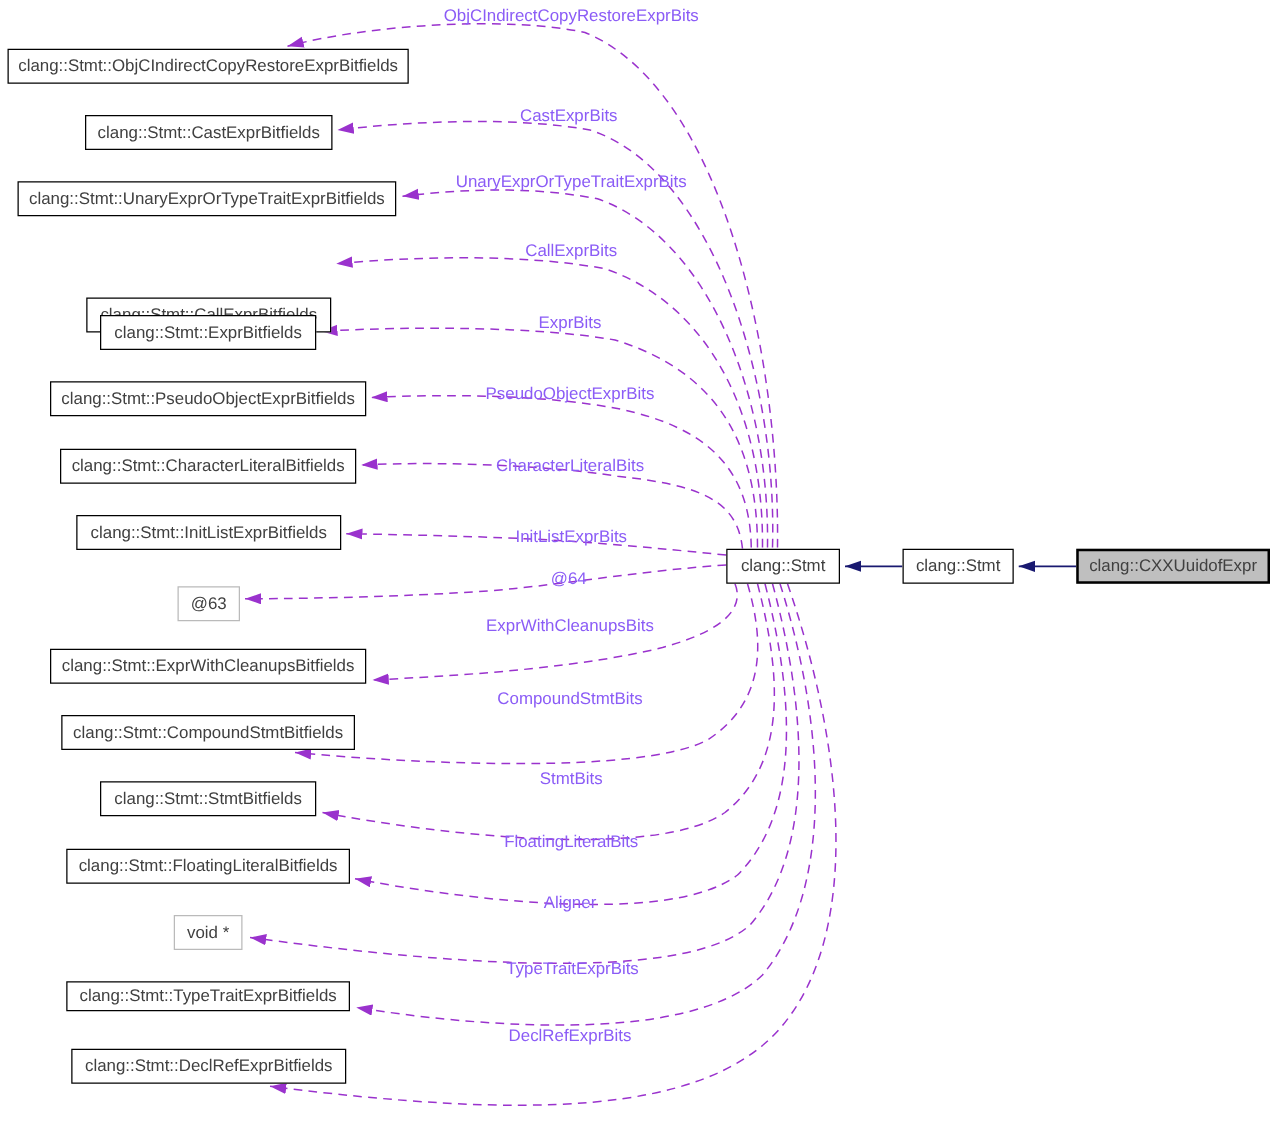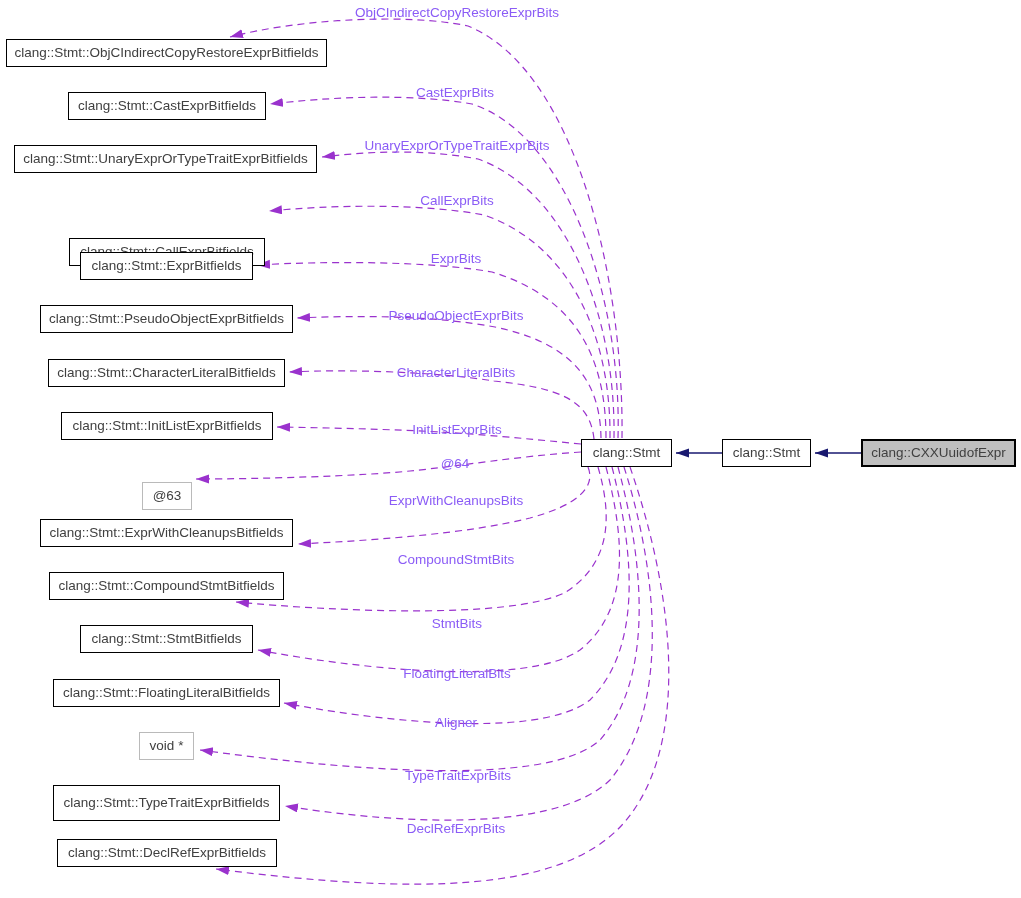--- a/index.html
+++ b/index.html
@@ -84,24 +84,24 @@
     <div class="edge-label" style="left: 458px; top: 775px;">TypeTraitExprBits</div>
     <div class="edge-label" style="left: 456px; top: 828px;">DeclRefExprBits</div>
     <div class="node class" style="left: 6px; top: 39px; width: 321px; height: 28px;">clang::Stmt::ObjCIndirectCopyRestoreExprBitfields</div>
     <div class="node class" style="left: 68px; top: 92px; width: 198px; height: 28px;">clang::Stmt::CastExprBitfields</div>
     <div class="node class" style="left: 14px; top: 145px; width: 303px; height: 28px;">clang::Stmt::UnaryExprOrTypeTraitExprBitfields</div>
     <div class="node class" style="left: 69px; top: 198px; width: 196px; height: 28px; margin-top: 40px;">clang::Stmt::CallExprBitfields</div>
     <div class="node class" style="left: 80px; top: 252px; width: 173px; height: 28px;">clang::Stmt::ExprBitfields</div>
     <div class="node class" style="left: 40px; top: 305px; width: 253px; height: 28px;">clang::Stmt::PseudoObjectExprBitfields</div>
     <div class="node class" style="left: 48px; top: 359px; width: 237px; height: 28px;">clang::Stmt::CharacterLiteralBitfields</div>
     <div class="node class" style="left: 61px; top: 412px; width: 212px; height: 28px;">clang::Stmt::InitListExprBitfields</div>
-    <div class="node anon" style="left: 142px; top: 482px; width: 50px; height: 28px;">@63</div>
+    <div class="node anon" style="left: 142px; top: 469px; width: 50px; height: 28px;">@63</div>
     <div class="node class" style="left: 40px; top: 519px; width: 253px; height: 28px;">clang::Stmt::ExprWithCleanupsBitfields</div>
     <div class="node class" style="left: 49px; top: 572px; width: 235px; height: 28px;">clang::Stmt::CompoundStmtBitfields</div>
     <div class="node class" style="left: 80px; top: 625px; width: 173px; height: 28px;">clang::Stmt::StmtBitfields</div>
     <div class="node class" style="left: 53px; top: 679px; width: 227px; height: 28px;">clang::Stmt::FloatingLiteralBitfields</div>
     <div class="node anon" style="left: 139px; top: 732px; width: 55px; height: 28px;">void *</div>
-    <div class="node class" style="left: 53px; top: 785px; width: 227px; height: 36px;">clang::Stmt::TypeTraitExprBitfields</div>
+    <div class="node class" style="left: 53px; top: 785px; width: 227px; height: 24px;">clang::Stmt::TypeTraitExprBitfields</div>
     <div class="node class" style="left: 57px; top: 839px; width: 220px; height: 28px;">clang::Stmt::DeclRefExprBitfields</div>
     <div class="node class" style="left: 581px; top: 439px; width: 91px; height: 28px;">clang::Stmt</div>
     <div class="node class" style="left: 722px; top: 439px; width: 89px; height: 28px;">clang::Stmt</div>
     <div class="node selected" style="left: 861px; top: 439px; width: 155px; height: 28px;">clang::CXXUuidofExpr</div>
   </div>
 
 </body></html>

